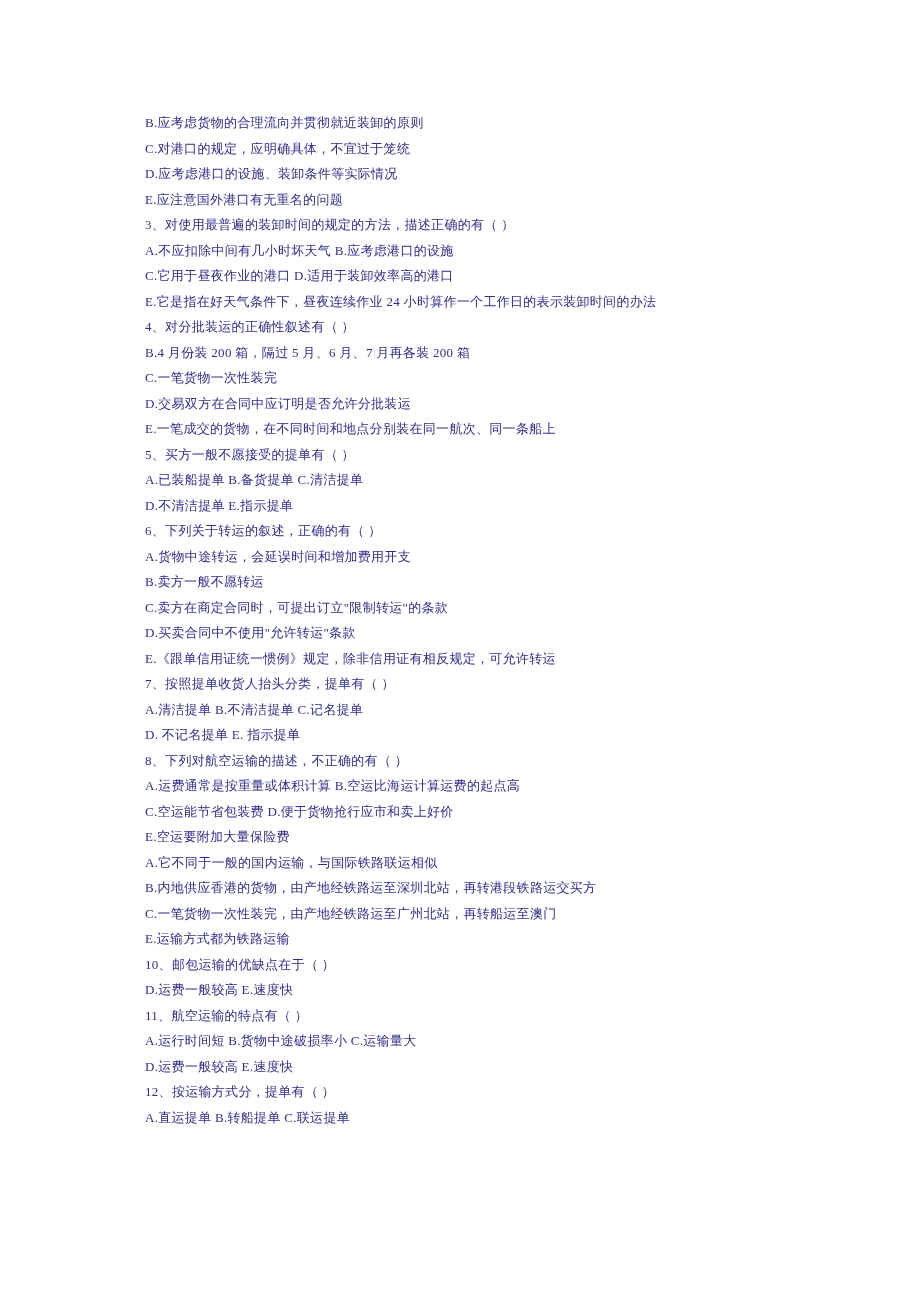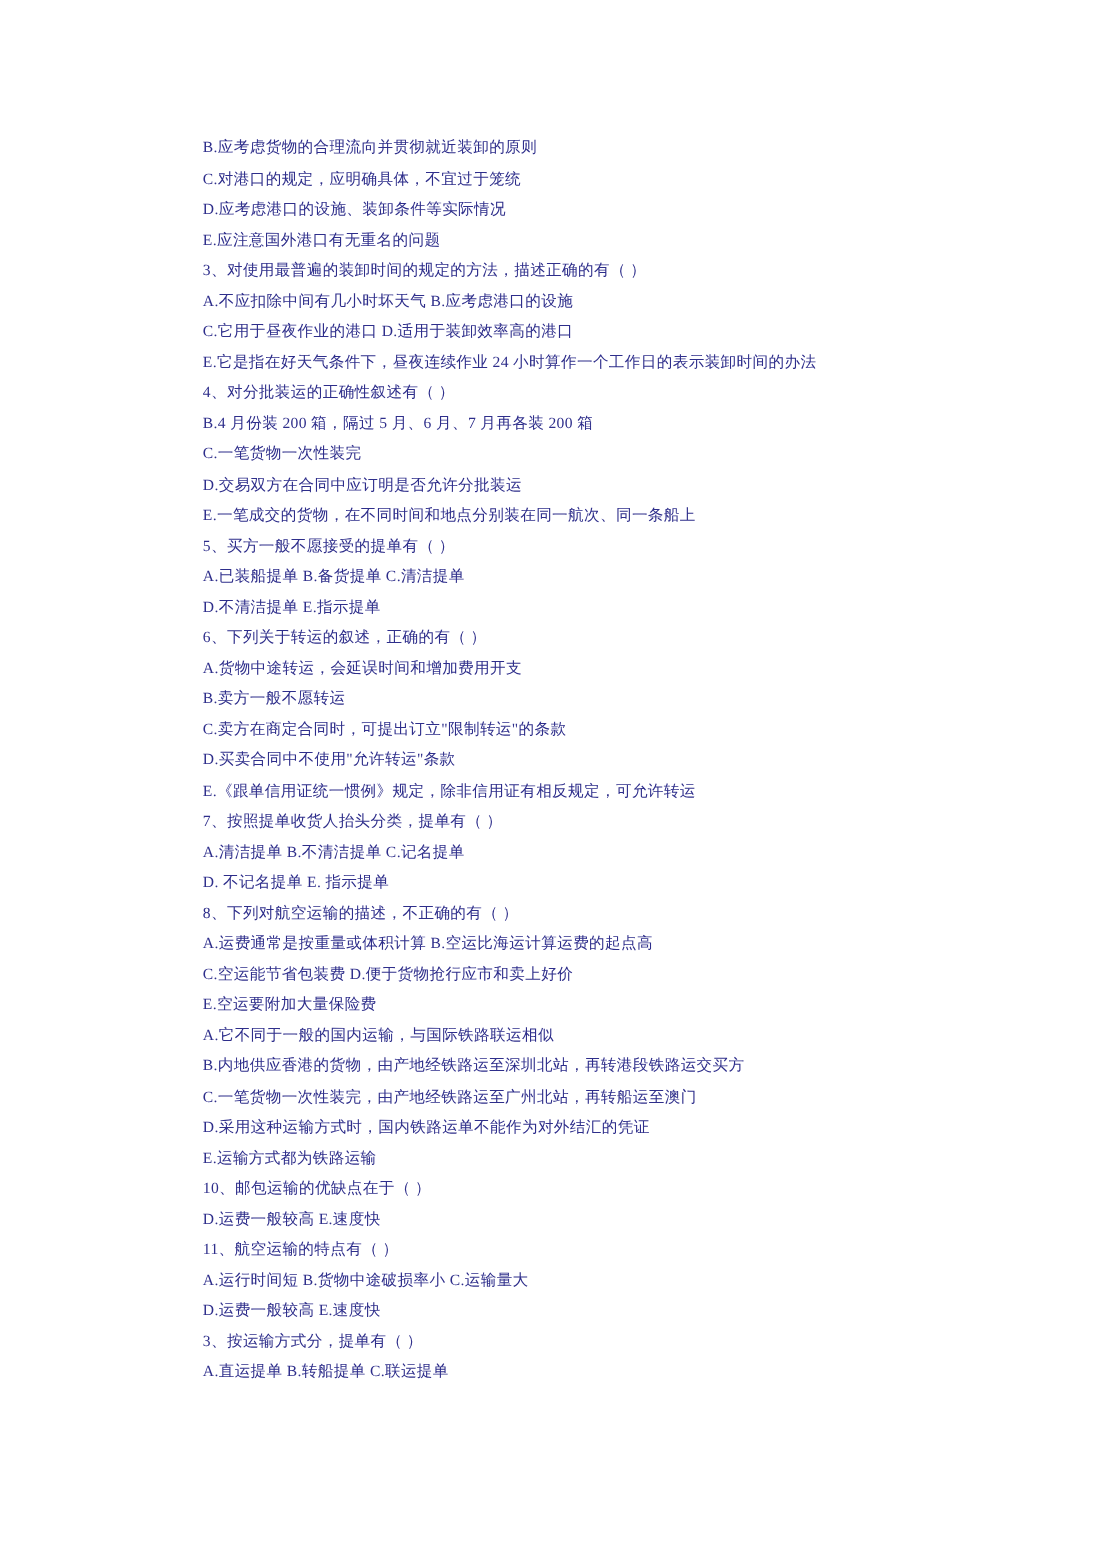--- a/index.html
+++ b/index.html
@@ -11,21 +11,20 @@
   }
   .page {
     padding: 110px 145px 100px 145px;
   }
   .line {
     font-size: 13px;
     color: #2e2e8b;
     line-height: 25.5px;
     white-space: normal;
     letter-spacing: 0.3px;
-    margin-left: 24px;
   }
 </style>
 </head>
 <body>
 
 <div class="page">
   <div id="content">
       <div class="line">B.应考虑货物的合理流向并贯彻就近装卸的原则</div>
       <div class="line">C.对港口的规定，应明确具体，不宜过于笼统</div>
       <div class="line">D.应考虑港口的设施、装卸条件等实际情况</div>
@@ -51,23 +50,22 @@
       <div class="line">7、按照提单收货人抬头分类，提单有（  ）</div>
       <div class="line">A.清洁提单  B.不清洁提单  C.记名提单</div>
       <div class="line">D. 不记名提单  E. 指示提单</div>
       <div class="line">8、下列对航空运输的描述，不正确的有（  ）</div>
       <div class="line">A.运费通常是按重量或体积计算  B.空运比海运计算运费的起点高</div>
       <div class="line">C.空运能节省包装费  D.便于货物抢行应市和卖上好价</div>
       <div class="line">E.空运要附加大量保险费</div>
       <div class="line">A.它不同于一般的国内运输，与国际铁路联运相似</div>
       <div class="line">B.内地供应香港的货物，由产地经铁路运至深圳北站，再转港段铁路运交买方</div>
       <div class="line">C.一笔货物一次性装完，由产地经铁路运至广州北站，再转船运至澳门</div>
-      <div class="line">D.采用这种运输方式时，国内铁路运单不能作为对外结汇的凭证</div>
       <div class="line">E.运输方式都为铁路运输</div>
       <div class="line">10、邮包运输的优缺点在于（  ）</div>
       <div class="line">D.运费一般较高  E.速度快</div>
       <div class="line">11、航空运输的特点有（  ）</div>
       <div class="line">A.运行时间短  B.货物中途破损率小  C.运输量大</div>
       <div class="line">D.运费一般较高  E.速度快</div>
-      <div class="line">3、按运输方式分，提单有（  ）</div>
+      <div class="line">12、按运输方式分，提单有（  ）</div>
       <div class="line">A.直运提单  B.转船提单  C.联运提单</div>
     </div>
 </div>
 
 </body></html>

